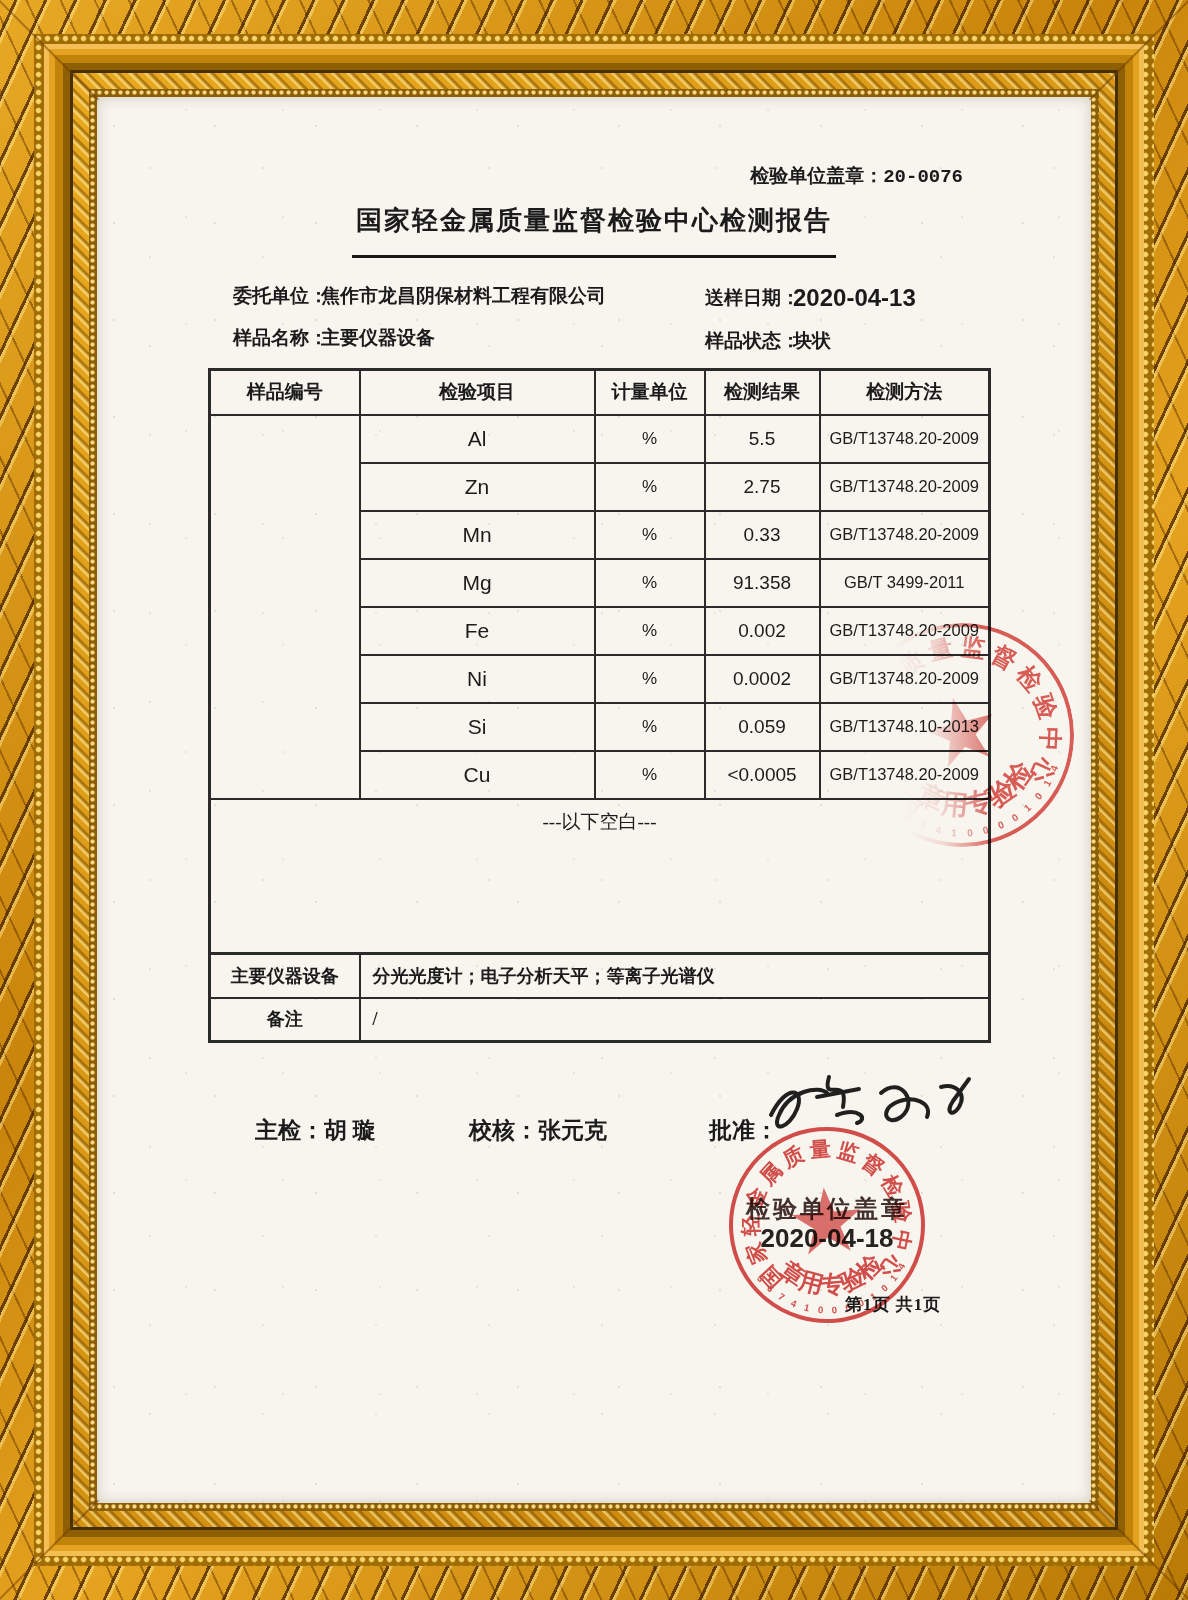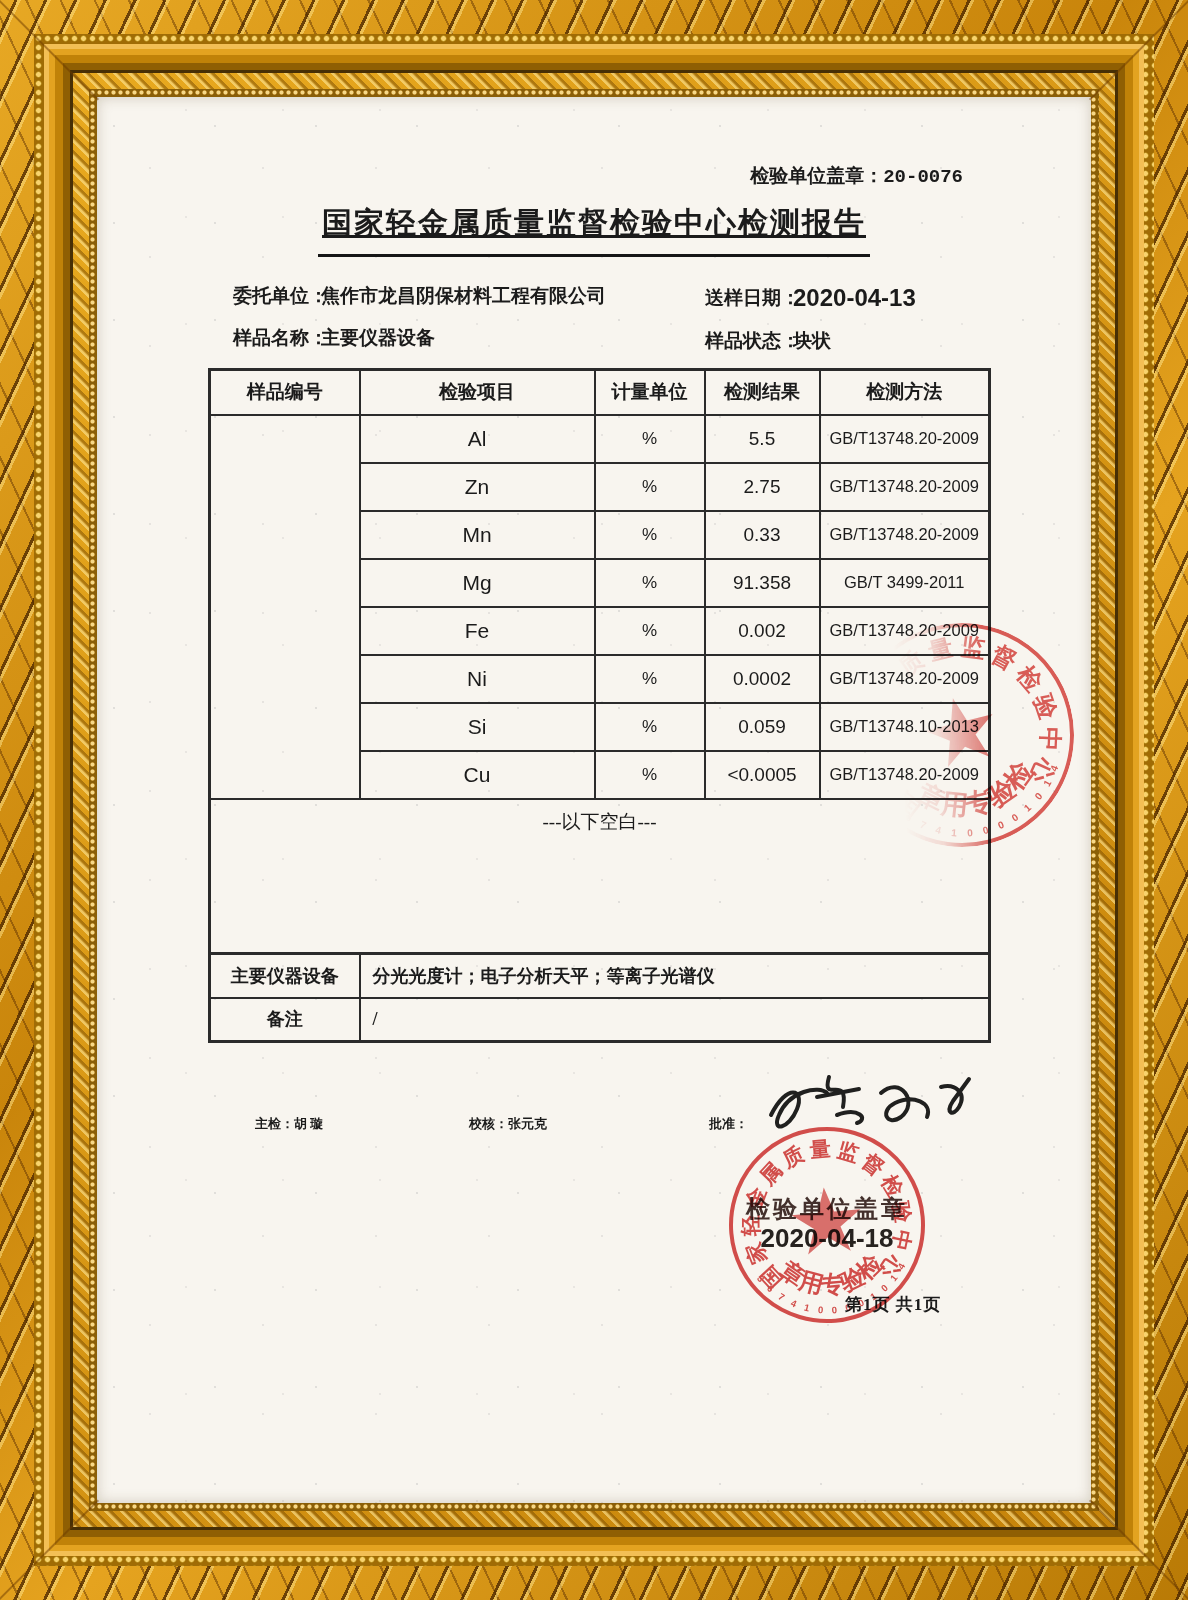--- a/index.html
+++ b/index.html
@@ -40,39 +40,39 @@
         radial-gradient(circle 1px at 53px 71px, rgba(120,120,125,.14) 0 .8px, transparent 1.4px),
         radial-gradient(circle 1px at 89px 13px, rgba(120,120,125,.12) 0 .8px, transparent 1.4px);
       background-size:101px 97px,113px 89px,97px 107px;
       box-shadow:inset 0 0 14px rgba(90,70,30,.25);}
   .abs{position:absolute;}
 
   .report-no{top:66px;left:0;width:866px;text-align:right;font-size:19px;font-weight:bold;}
   .report-no .num{font-family:Liberation Mono, monospace;text-align:right;}
   .title{top:106px;left:0;width:100%;text-align:center;}
   .title span{display:inline-block;font-family:"Liberation Sans",sans-serif;font-weight:bold;
-      font-size:30px;letter-spacing:2px;border-bottom:3px solid #161616;padding:0 4px 10px;text-decoration:underline;}
+      font-size:26px;letter-spacing:2px;border-bottom:3px solid #161616;padding:0 4px 17px;}
   .lab{font-size:19px;font-weight:bold;white-space:nowrap;}
   .valz{font-size:19px;font-weight:bold;white-space:nowrap;}
   .vald{font-family:"Liberation Sans",sans-serif;font-size:24px;font-weight:bold;white-space:nowrap;}
 
   table.rpt{position:absolute;left:111px;top:271px;width:780px;border-collapse:collapse;
       border:3px solid #2b2b2b;table-layout:fixed;}
   table.rpt td,table.rpt th{border:2px solid #2b2b2b;text-align:center;vertical-align:middle;padding:0;}
   table.rpt th{font-size:19px;font-weight:bold;}
   td.item{font-family:"Liberation Sans",sans-serif;font-size:21px;margin-left:32px;}
   td.unit{font-family:"Liberation Sans",sans-serif;font-size:17px;}
   td.result{font-family:"Liberation Sans",sans-serif;font-size:19px;}
   td.method{font-family:"Liberation Sans",sans-serif;font-size:16.5px;}
   tr.blank td{vertical-align:top;padding-top:9px;font-size:19px;border-bottom:3px solid #2b2b2b;}
   td.eqlab{font-size:18px;font-weight:bold;}
   td.eqval{text-align:left !important;padding-left:12px !important;font-size:18px;font-weight:bold;}
 
   .note{left:134px;top:948px;font-size:18px;font-weight:bold;}
-  .sig{top:1018px;font-size:13px;font-weight:bold;white-space:nowrap;}
+  .sig{top:1018px;font-size:23px;font-weight:bold;white-space:nowrap;}
   .footer{left:748px;top:1196px;font-size:17px;font-weight:bold;letter-spacing:1px;}
 
   .stamp-label{left:628px;top:1096px;width:204px;text-align:center;font-size:24px;font-weight:bold;
       color:#43302c;letter-spacing:3px;}
   .stamp-date{left:628px;top:1126px;width:204px;text-align:center;font-family:"Liberation Sans",sans-serif;
       font-size:26px;font-weight:bold;color:#26221f;}
 
   
   .stamp{position:absolute;border-radius:50%;mix-blend-mode:multiply;}
   .stamp .ring{position:absolute;inset:0;border-radius:50%;border:4px solid currentColor;}

